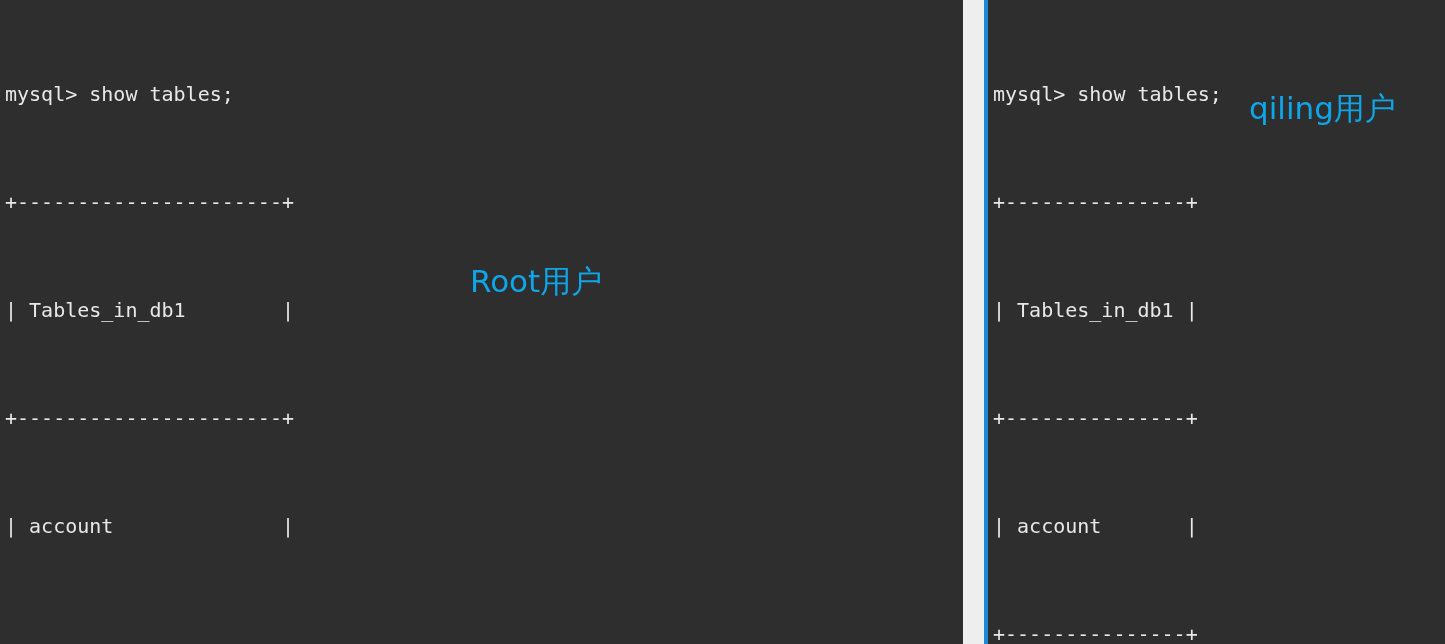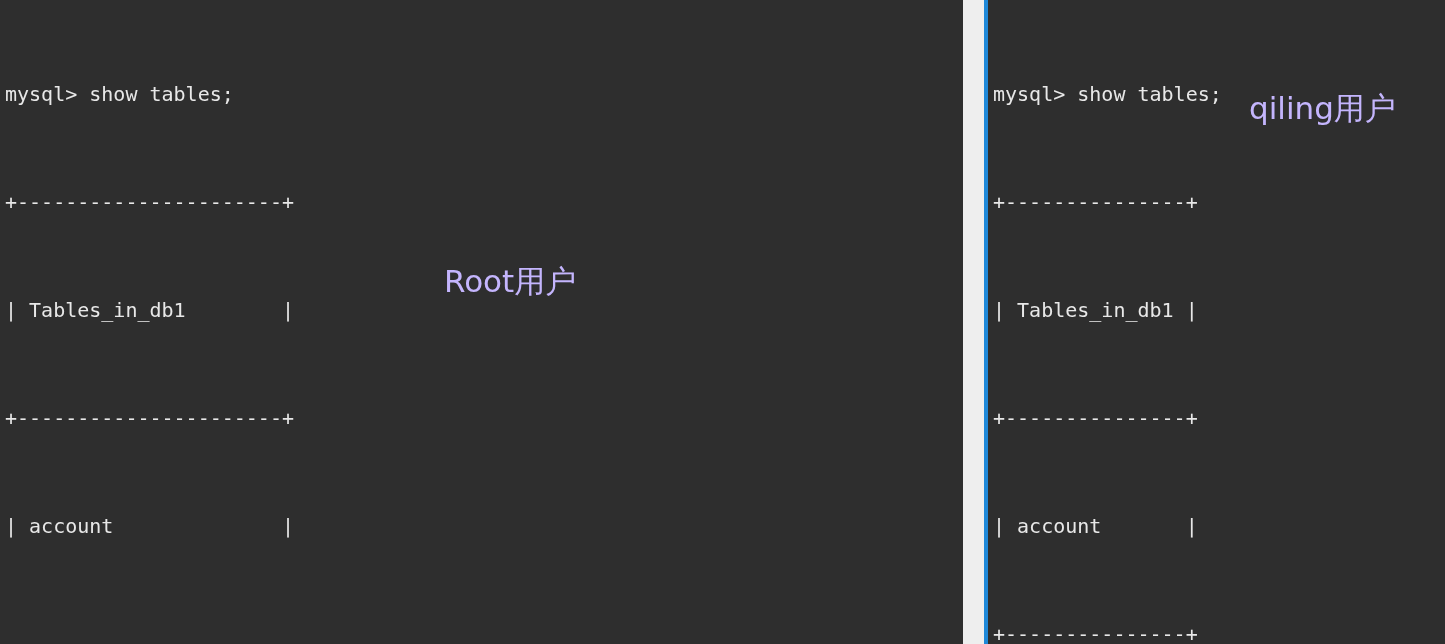--- a/index.html
+++ b/index.html
@@ -65,27 +65,27 @@
     top: 0;
     left: 984px;
     width: 4px;
     height: 644px;
     background: #1e88d8;
   }
 
   
   .annotation {
     position: absolute;
-    color: #c4b5fd;
+    color: #0ea5e9;
     font-family: "DejaVu Sans", sans-serif;
     font-size: 31px;
     line-height: 36px;
     white-space: nowrap;
   }
-  #annotation-root  { left: 444px;  top: 263px; }
+  #annotation-root  { left: 470px;  top: 263px; }
   #annotation-qiling{ left: 1249px; top: 90px;  }
 </style>
 </head>
 <body>
 
 <div class="screen">
 
   <div id="left-terminal" class="terminal">
 
     <div class="term-line">mysql&gt; show tables;</div>

